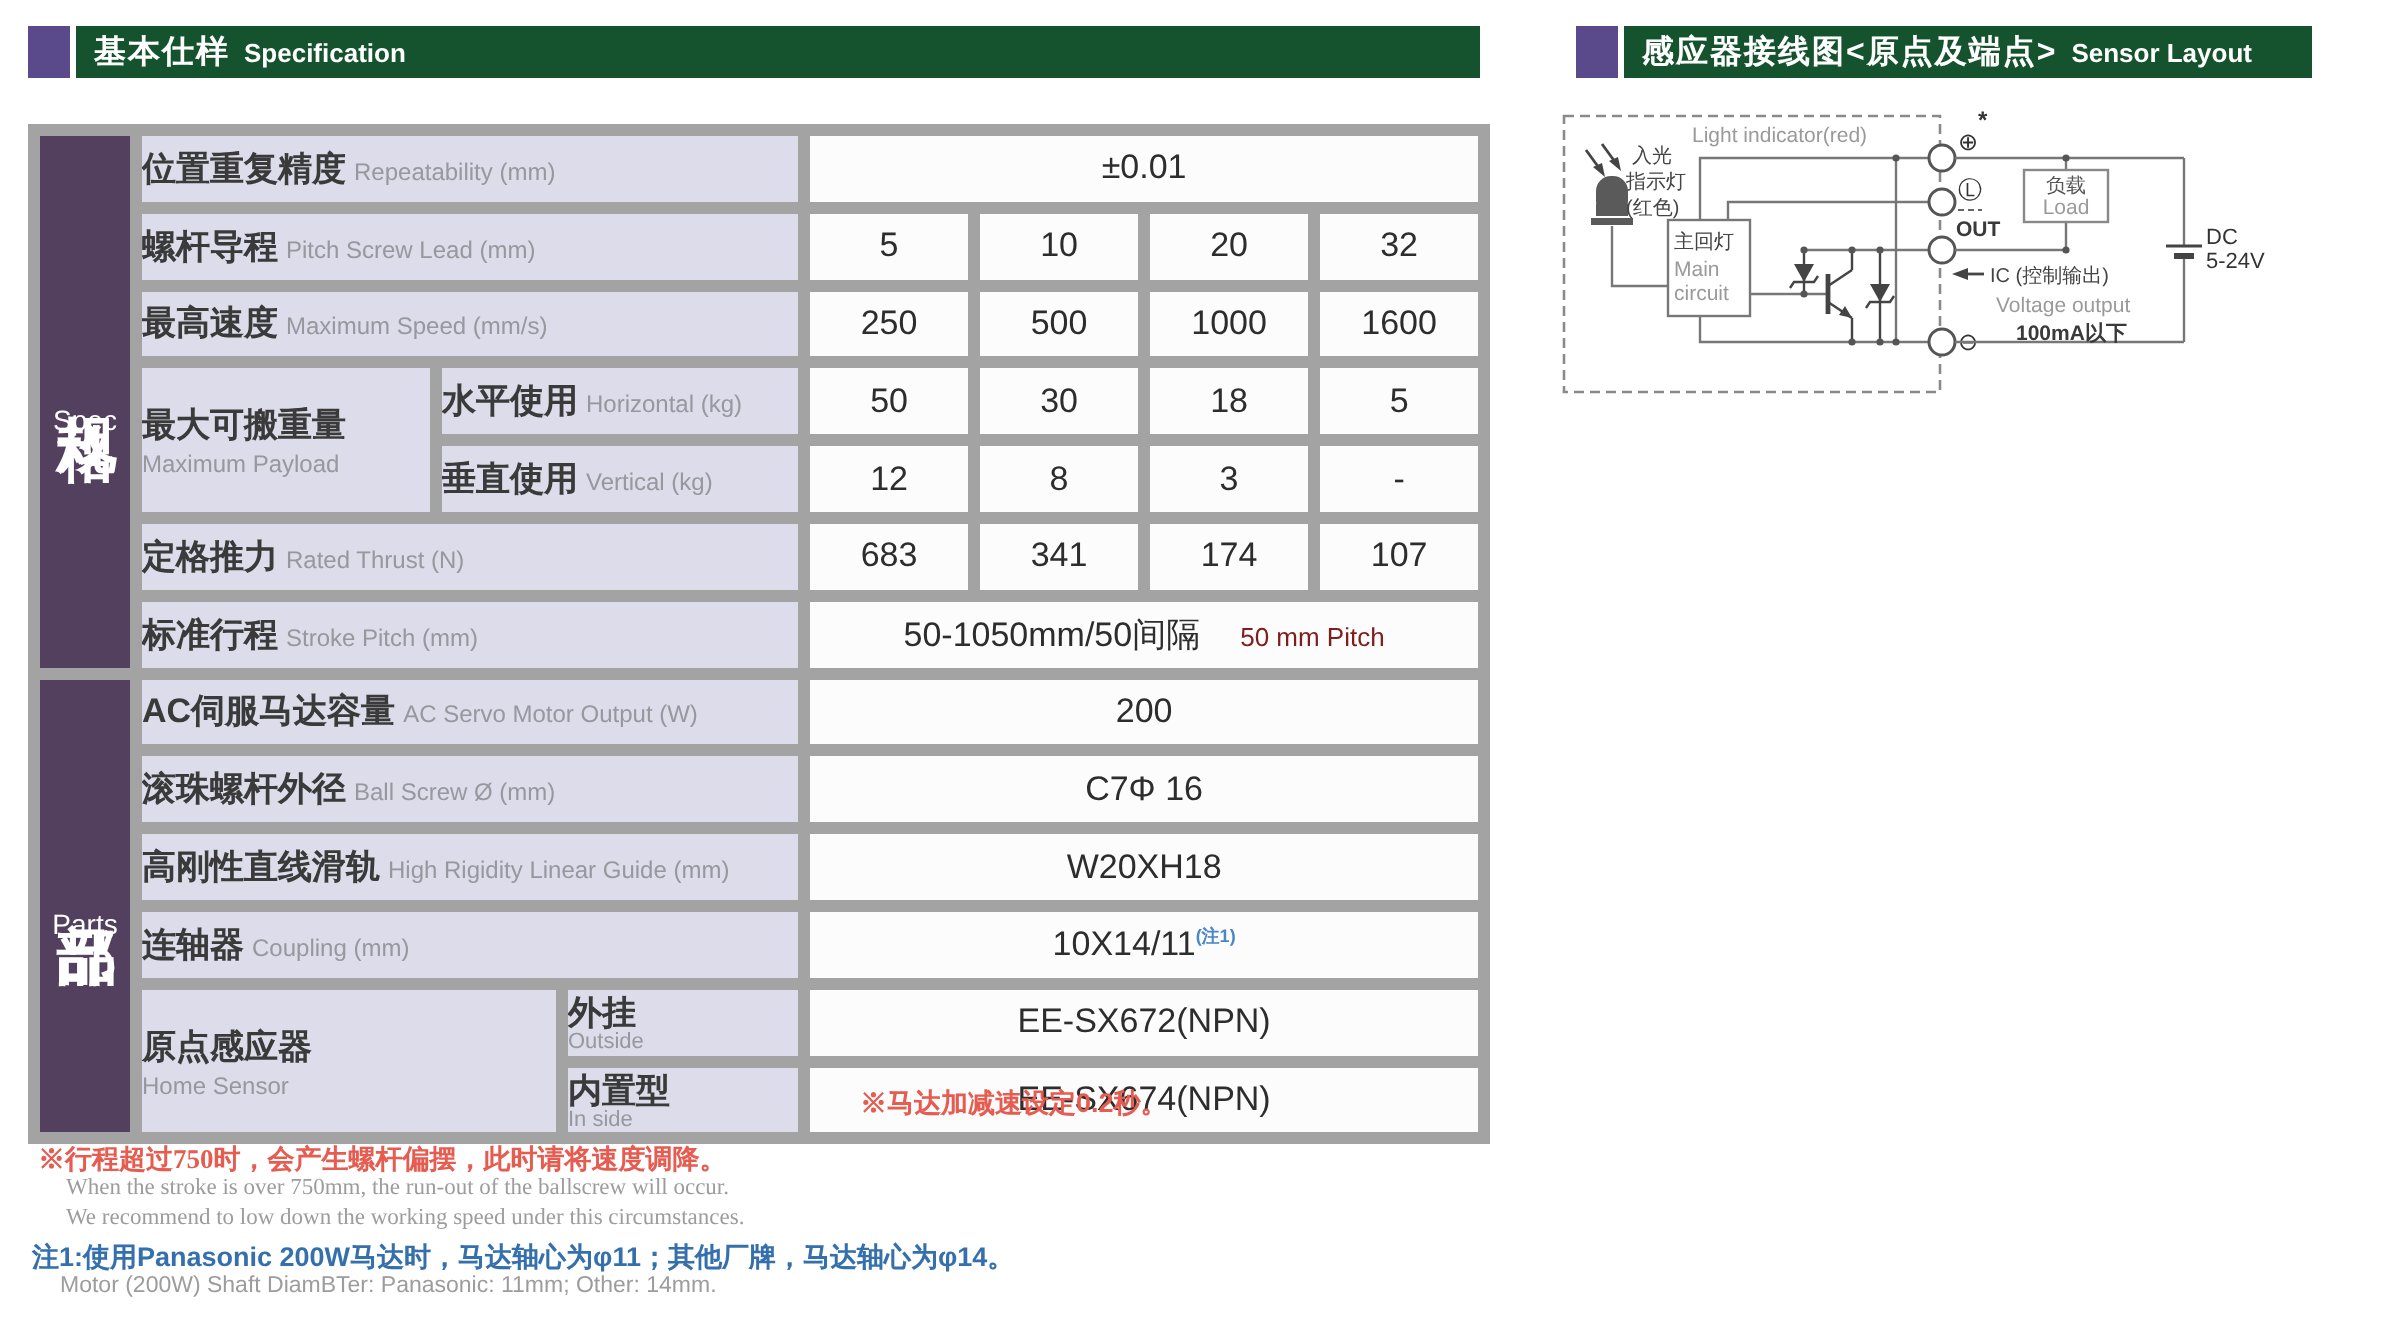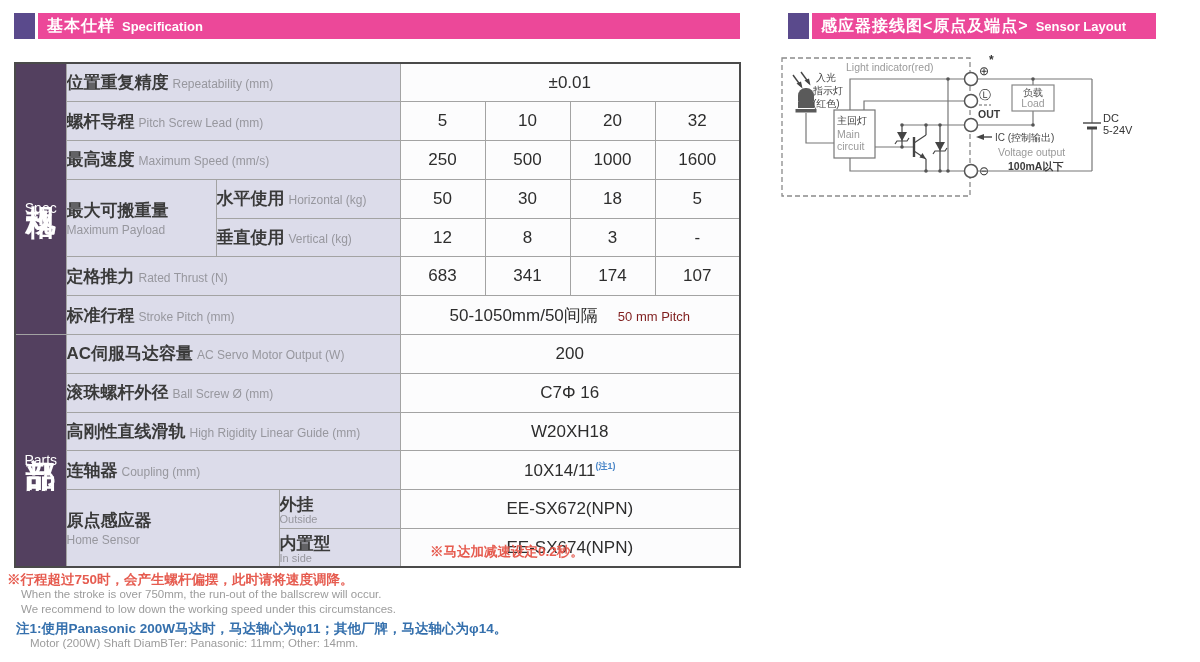--- a/index.html
+++ b/index.html
@@ -4,35 +4,35 @@
 <style>
   * { box-sizing: border-box; }
   html,body { margin:0; padding:0; }
   body {
     width:1200px; height:662px; position:relative; overflow:hidden;
     background:#ffffff;
     font-family:"Liberation Sans", sans-serif;
     color:#333;
   }
   
-  .hdr { position:absolute; top:13px; height:26px; background:#ec4899;
+  .hdr { position:absolute; top:13px; height:26px; background:#14532d;
          display:flex; align-items:center; color:#fff; }
   .hdr .sq { width:24px; height:26px; background:#5a4a8c; border-right:3px solid #fff; flex:0 0 auto; }
   .hdr .hzh { font-size:16px; font-weight:bold; margin:0 7px 0 9px; letter-spacing:1px; }
   .hdr .hen { font-size:13px; font-weight:bold; }
   #hdr-left  { left:14px;  width:726px; }
   #hdr-right { left:788px; width:368px; }
 
   
   table#spec-table {
     position:absolute; left:14px; top:62px; width:726px;
     border-collapse:collapse; table-layout:fixed;
     border:2px solid #4a4a4a;
   }
-  #spec-table td { border:1px solid #a3a3a3; padding:0; height:38.8px; overflow:hidden; }
+  #spec-table td { border:6px solid #a3a3a3; padding:0; height:38.8px; overflow:hidden; }
   td.side { background:#53405f; color:#fff; text-align:center; vertical-align:middle; }
   .side-zh { writing-mode:vertical-rl; text-orientation:upright; margin:0 auto;
              font-size:30px; font-weight:bold; line-height:1; letter-spacing:4px; }
   .side-en { font-size:14px; margin-top:10px; }
   td.lbl { background:#dcdcea; padding-left:10px; vertical-align:middle; }
   .lzh { font-size:17px; font-weight:bold; color:#3a3a3a; }
   .len { font-size:12px; color:#97979e; margin-left:4px; }
   .len-blk { font-size:12px; color:#97979e; display:block; margin-top:1px; }
   .len-tight { font-size:11px; color:#97979e; display:block; margin-top:-3px; }
   td.val { background:#fcfcfd; text-align:center; vertical-align:middle;
@@ -48,21 +48,21 @@
   .dot { fill:#555; }
   .t-zh { font-size:10px; fill:#444; }
   .t-gray { font-size:10.5px; fill:#9a9a9a; }
   .t-dark { font-size:10.5px; fill:#3a3a3a; font-weight:bold; }
 
   
   .note { position:absolute; line-height:15px; }
   .note-red  { color:#e65c50; font-weight:bold; font-size:13.5px; }
   .note-blue { color:#3570ad; font-weight:bold; font-size:13.5px; }
   .note-gray { color:#9c9c9c; font-size:11.5px; padding-left:14px; line-height:14.5px; }
-  #note1 { left:7px;  top:572px; }
+  #note1 { left:19px;  top:572px;font-family:Liberation Serif, serif; }
   #note2 { left:430px; top:544px; }
   #note3 { left:16px;  top:621px; }
 </style>
 </head>
 <body>
 
 <div class="hdr" id="hdr-left">
   <div class="sq"></div>
   <span class="hzh">基本仕样</span>
   <span class="hen">Specification</span>

